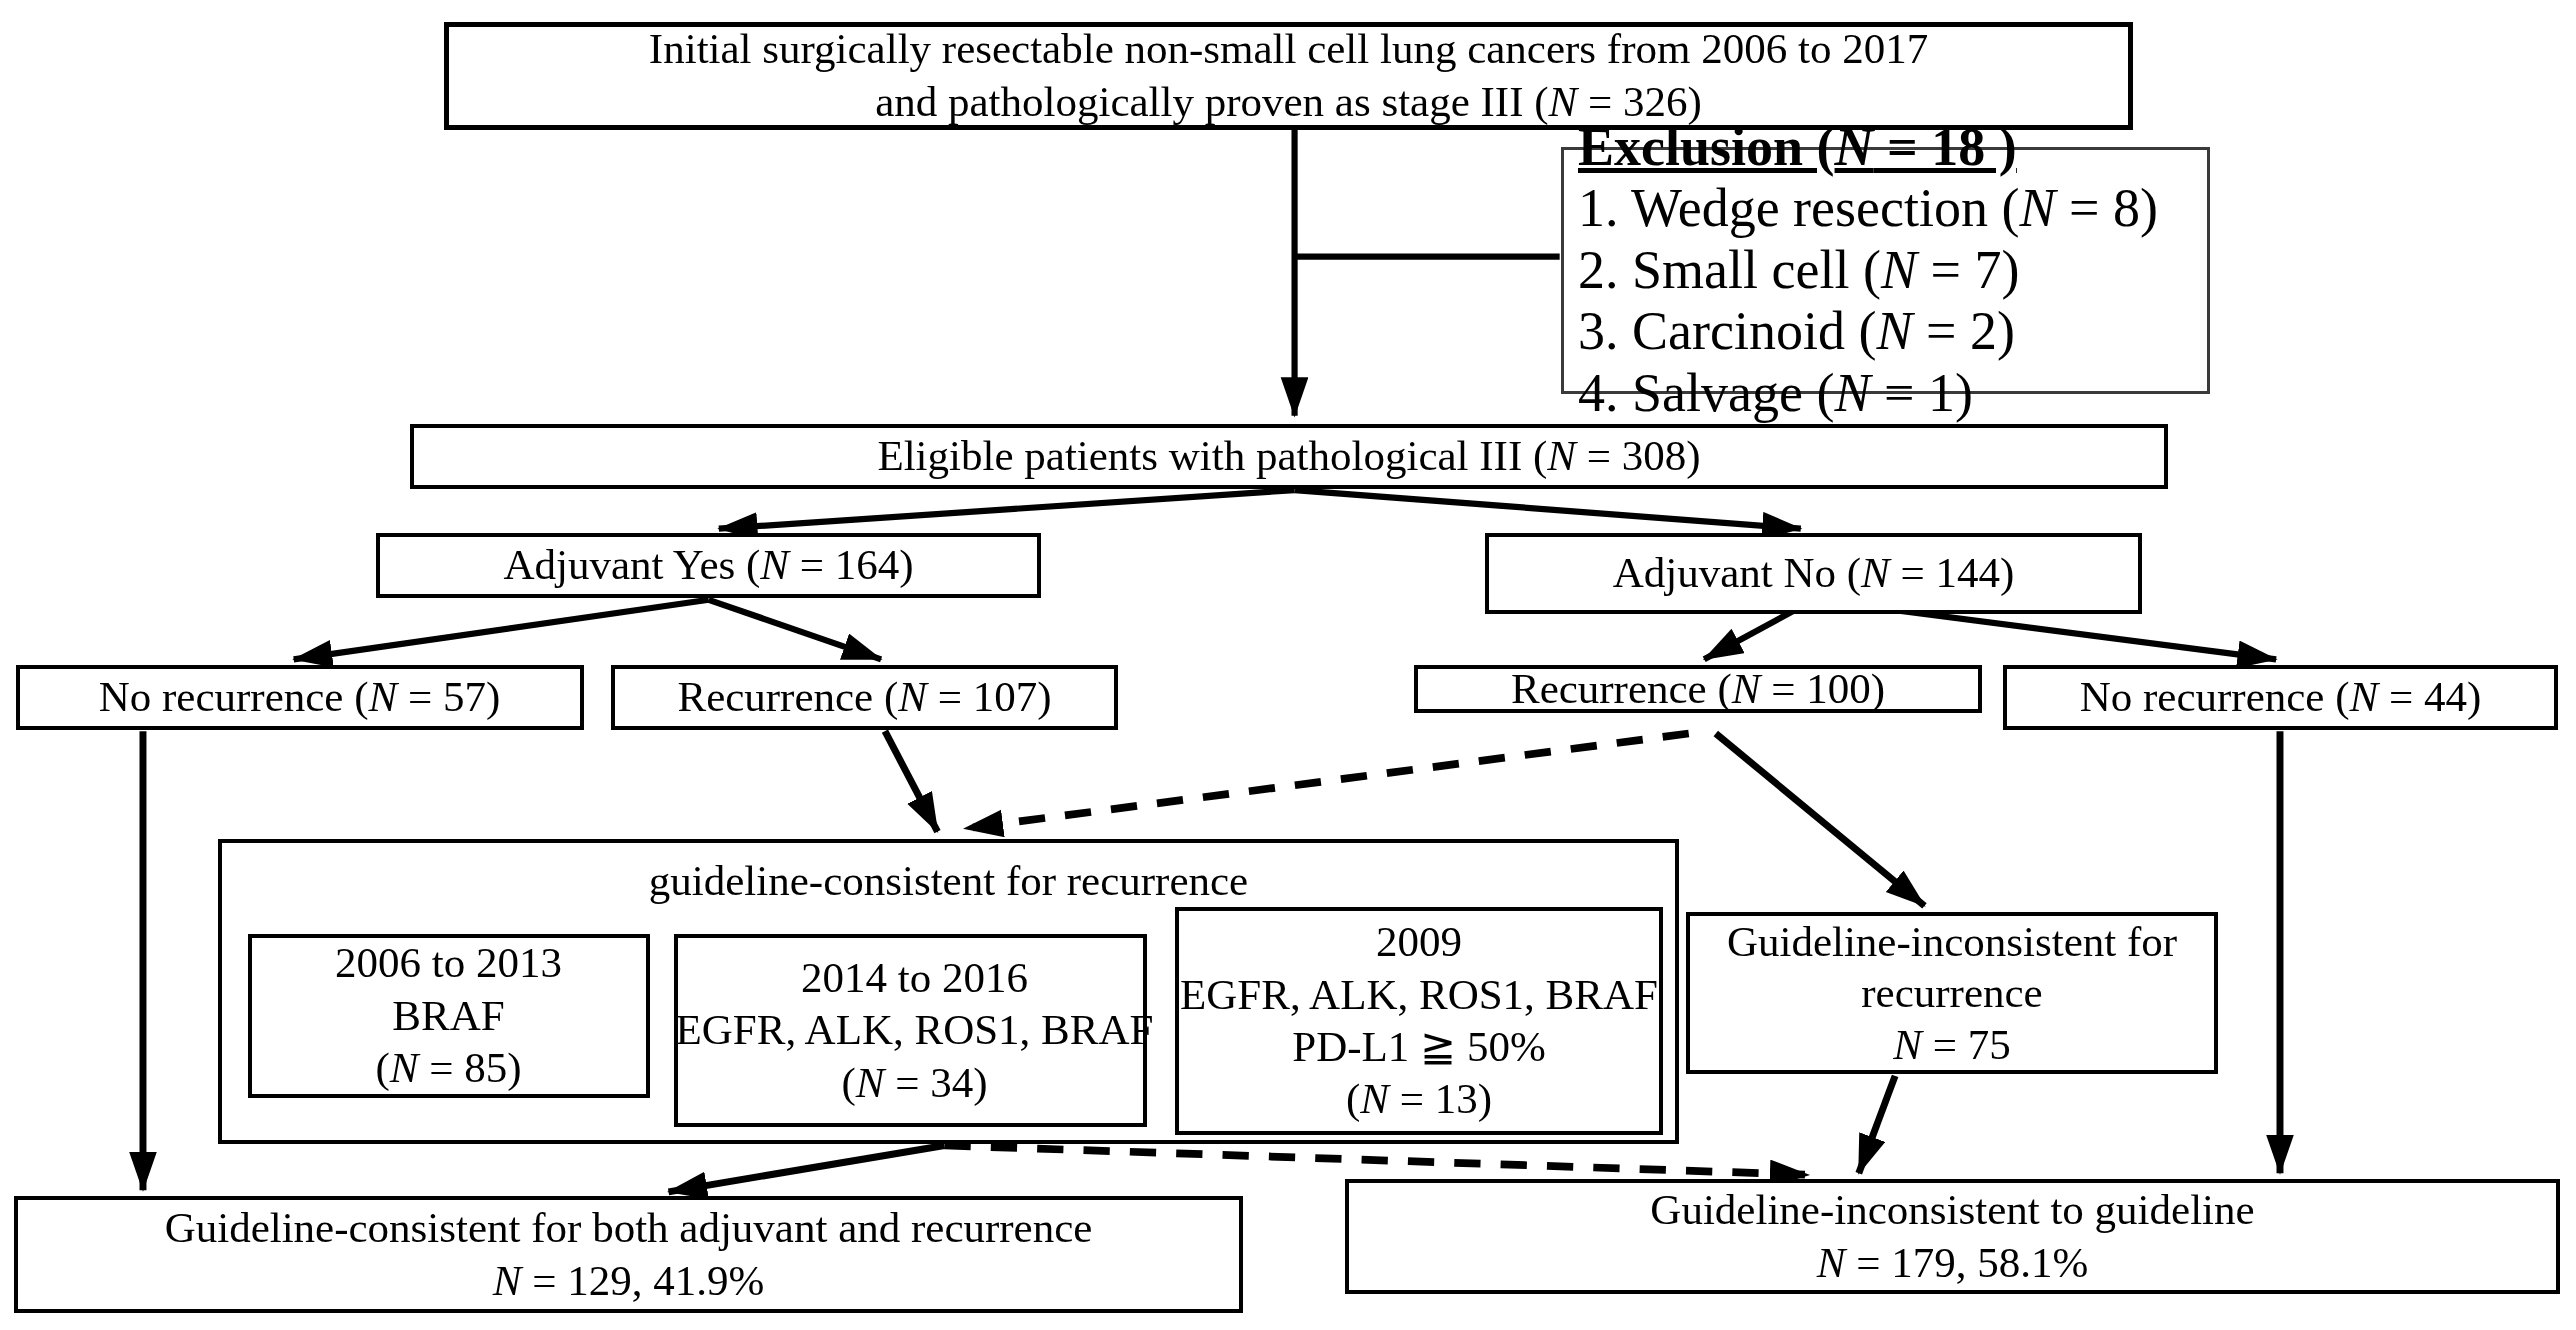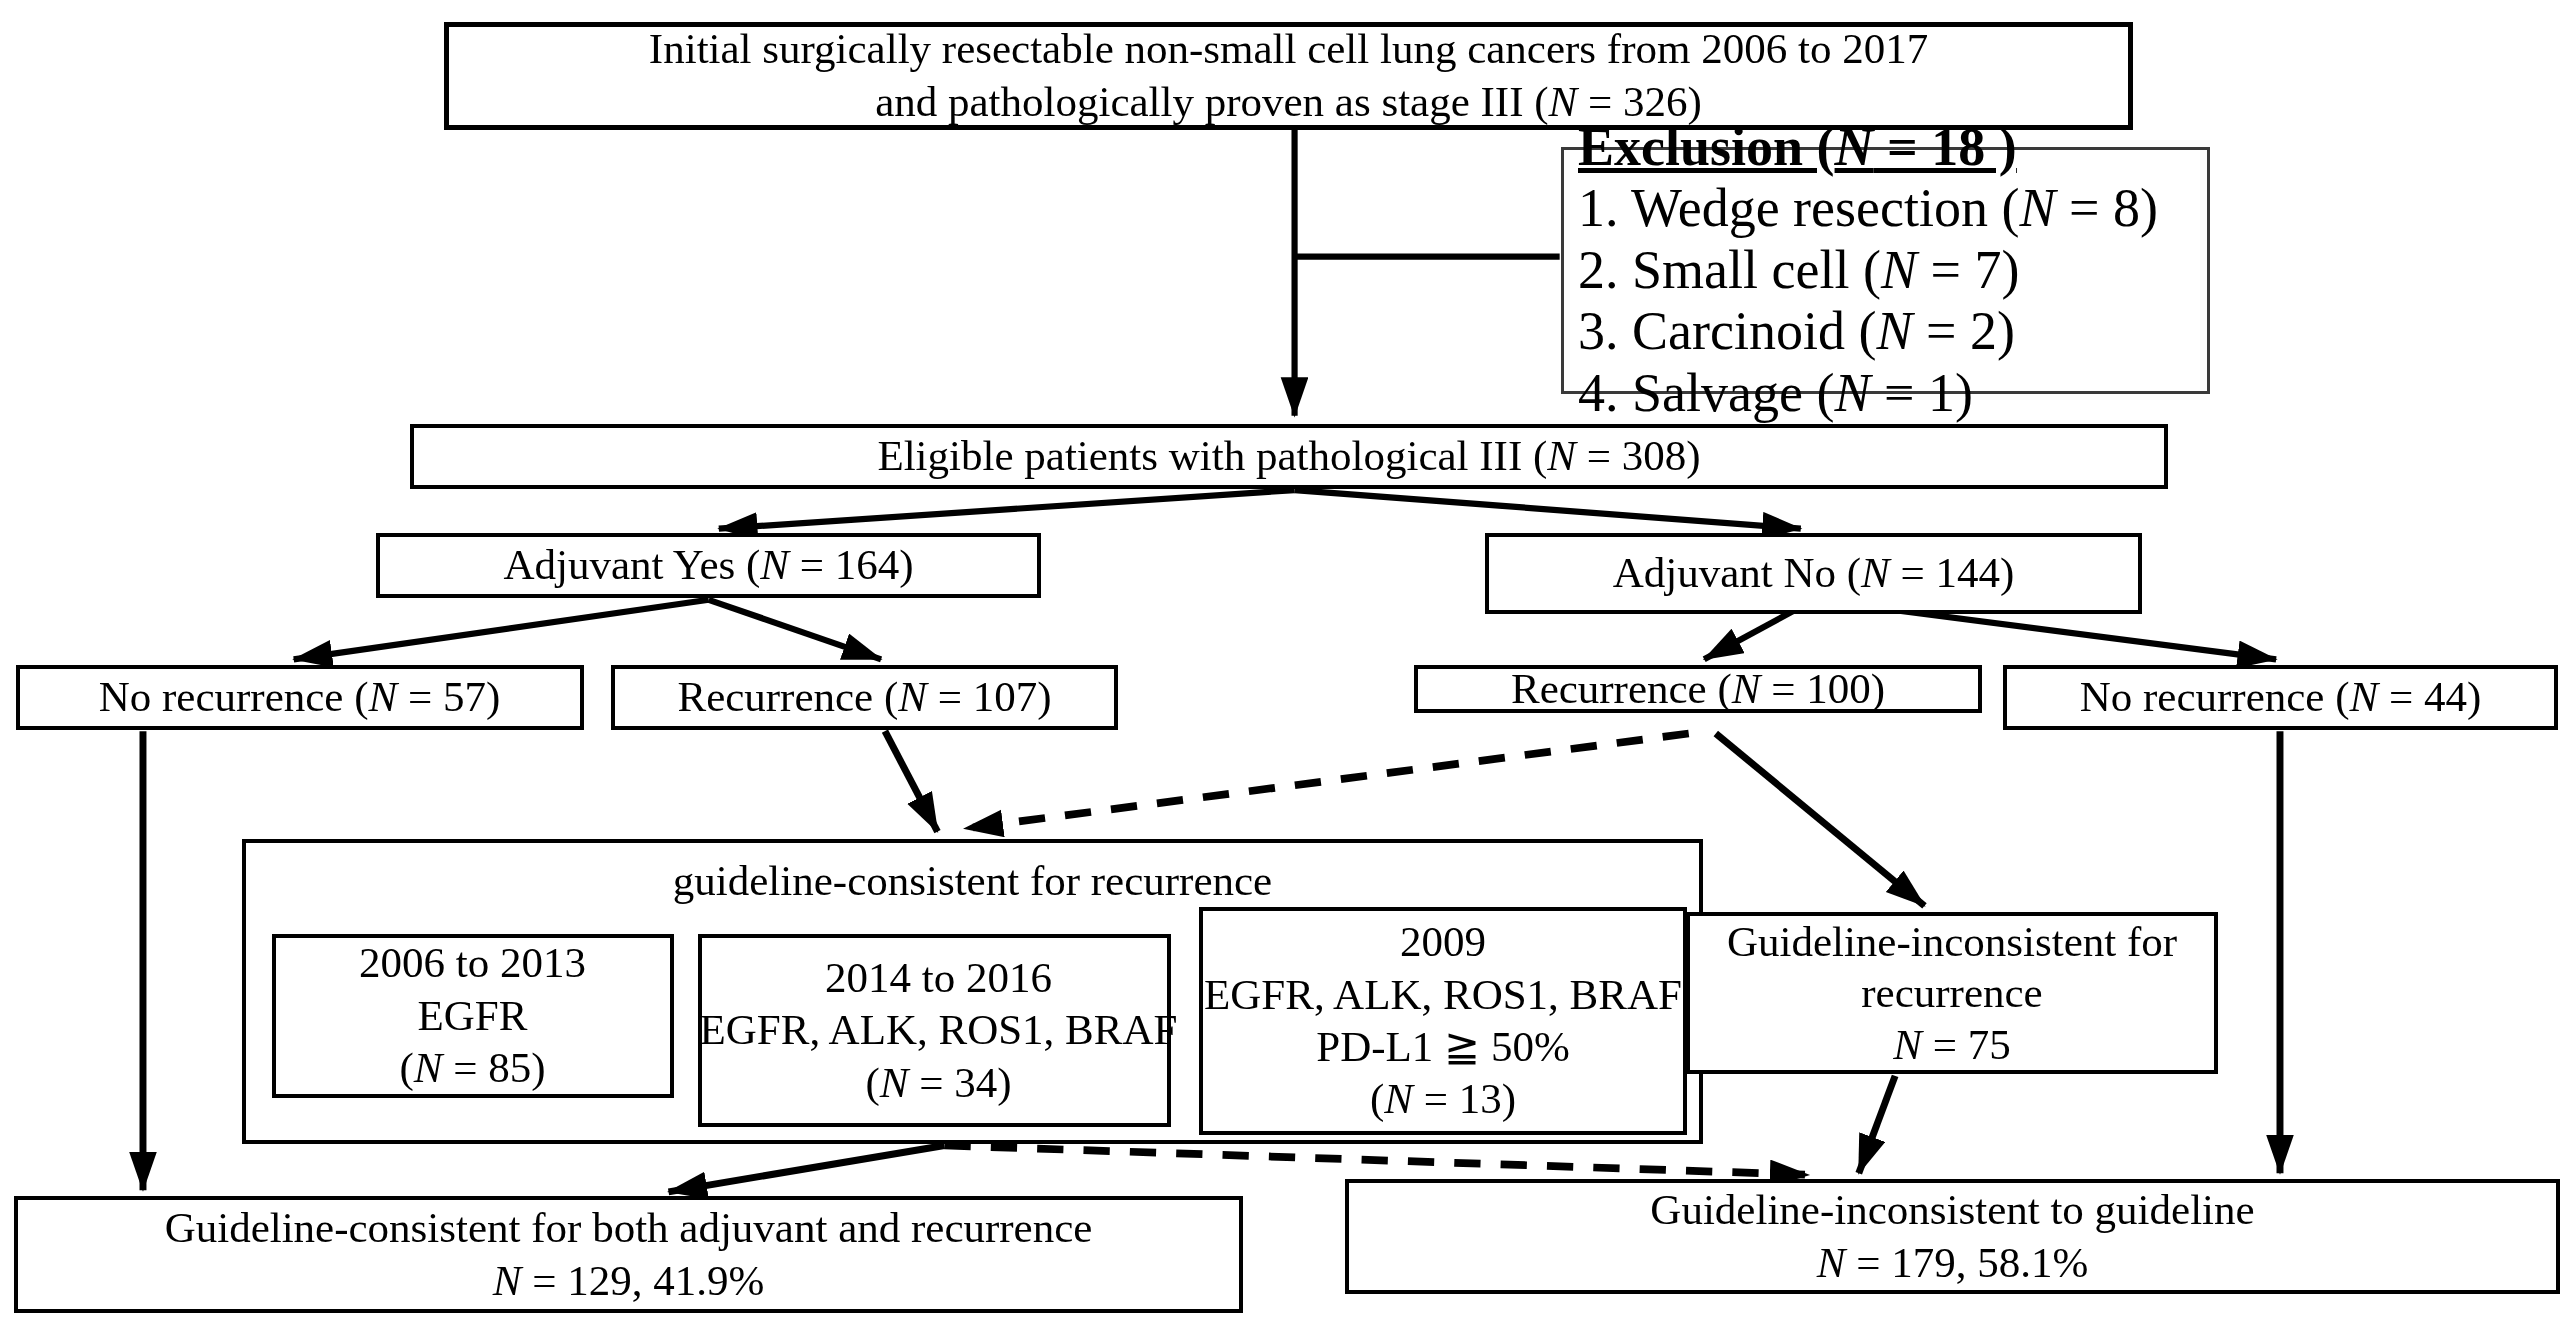--- a/index.html
+++ b/index.html
@@ -6,21 +6,21 @@
   #canvas{position:relative;width:2576px;height:1331px;background:#fff;
           font-family:"Liberation Serif","DejaVu Serif",serif;color:#000;overflow:hidden;}
   .box{position:absolute;background:#fff;border:4.6px solid #000;box-sizing:border-box;
        display:flex;flex-direction:column;align-items:center;justify-content:center;
        text-align:center;font-size:43px;line-height:1.22;}
   .box .ln{white-space:nowrap;text-align:right;}
   #box-initial{border-width:5.4px;}
   #box-exclusion{border:3.1px solid #3a3a3a;align-items:flex-start;text-align:left;
                  justify-content:center;padding:4.6px 14px;font-size:54px;line-height:1.14;}
   .excl-title{font-weight:bold;text-decoration:underline;}
-  #box-container{display:block;margin-left:24px;}
+  #box-container{display:block;}
   #container-title{position:absolute;left:0;top:12.4px;width:100%;text-align:center;}
   .inner{position:absolute;}
   svg{position:absolute;left:0;top:0;}
   i{font-style:italic;}
 </style>
 </head>
 <body>
 
 <div id="canvas">
 
@@ -98,21 +98,21 @@
 
   <div class="box" style="left:2003px;top:665px;width:555px;height:65px;">
     <div class="ln">No recurrence (<i>N</i> = 44)</div>
   </div>
 
   <div class="box" id="box-container" style="left:218px;top:839px;width:1461px;height:305px;">
     <div id="container-title">guideline-consistent for recurrence</div>
 
     <div class="box inner" style="left:25.5px;top:91px;width:402px;height:164px;">
       <div class="ln">2006 to 2013</div>
-      <div class="ln">EGFR</div>
+      <div class="ln">BRAF</div>
       <div class="ln">(<i>N</i> = 85)</div>
     </div>
 
     <div class="box inner" style="left:452px;top:91px;width:473px;height:193px;padding-left:8px;">
       <div class="ln">2014 to 2016</div>
       <div class="ln">EGFR, ALK, ROS1, BRAF</div>
       <div class="ln">(<i>N</i> = 34)</div>
     </div>
 
     <div class="box inner" style="left:953px;top:64px;width:488px;height:228px;">

